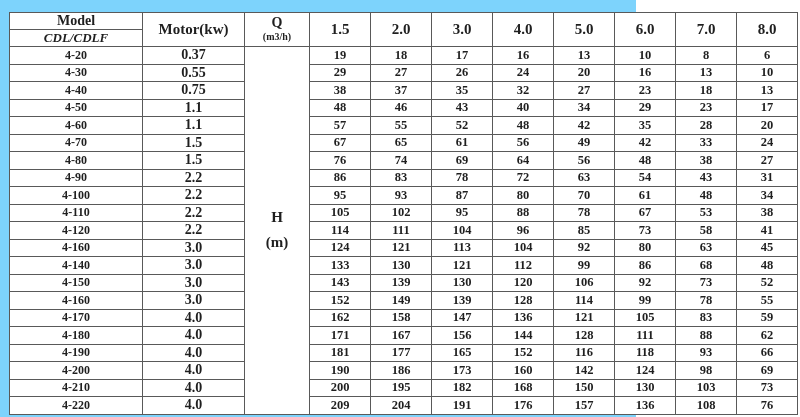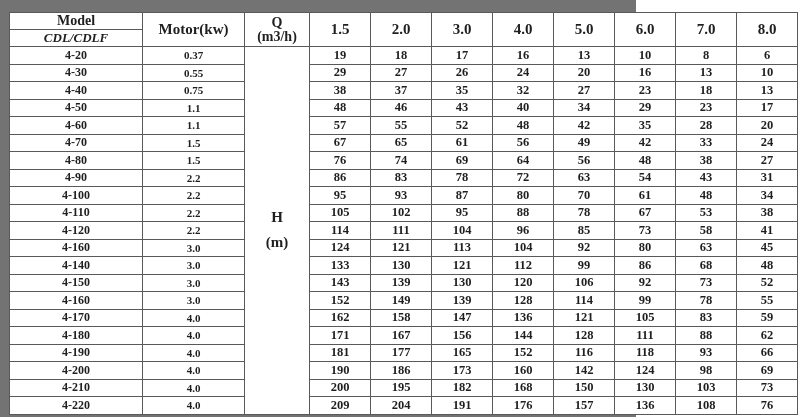--- a/index.html
+++ b/index.html
@@ -11,21 +11,21 @@
     width: 800px;
     height: 417px;
     font-family: "Liberation Serif", "DejaVu Serif", serif;
     color: #1f1f1f;
     overflow: hidden;
   }
   .page {
     position: relative;
     width: 636px;
     height: 417px;
-    background: #737373;
+    background: #7dd3fc;
   }
   table.spec-table {
     position: absolute;
     left: 9px;
     top: 12px;
     border-collapse: collapse;
     table-layout: fixed;
     width: 788px;
   }
   .spec-table th, .spec-table td {
@@ -39,25 +39,25 @@
     background: #ffffff;
   }
   .spec-table thead tr.hdr-row-1 { height: 15px; }
   .spec-table thead tr.hdr-row-2 { height: 14px; }
   .spec-table tbody tr { height: 17.5px; }
 
   th.model-th       { font-size: 14px; }
   th.model-sub-th   { font-size: 13px; font-style: italic; }
   th.motor-th       { font-size: 15px; margin-top: 21px; }
   th.q-th           { font-size: 14px; line-height: 14px; }
-  th.q-th .q-sub    { font-size: 14px; line-height: 13px; }
+  th.q-th .q-sub    { font-size: 10px; line-height: 13px; }
   th.flow-th        { font-size: 15px; }
 
   td.model-td  { font-size: 12px; }
-  td.motor-td  { font-size: 11px; margin-top: 32px; }
+  td.motor-td  { font-size: 14px; margin-top: 32px; }
   td.value-td  { font-size: 12.5px; }
   td.h-td      { font-size: 15px; }
   td.h-td .h-line { line-height: 17px; }
   td.h-td .h-gap  { height: 8px; }
 </style>
 </head>
 <body>
 
 <div class="page">
   <table class="spec-table">

